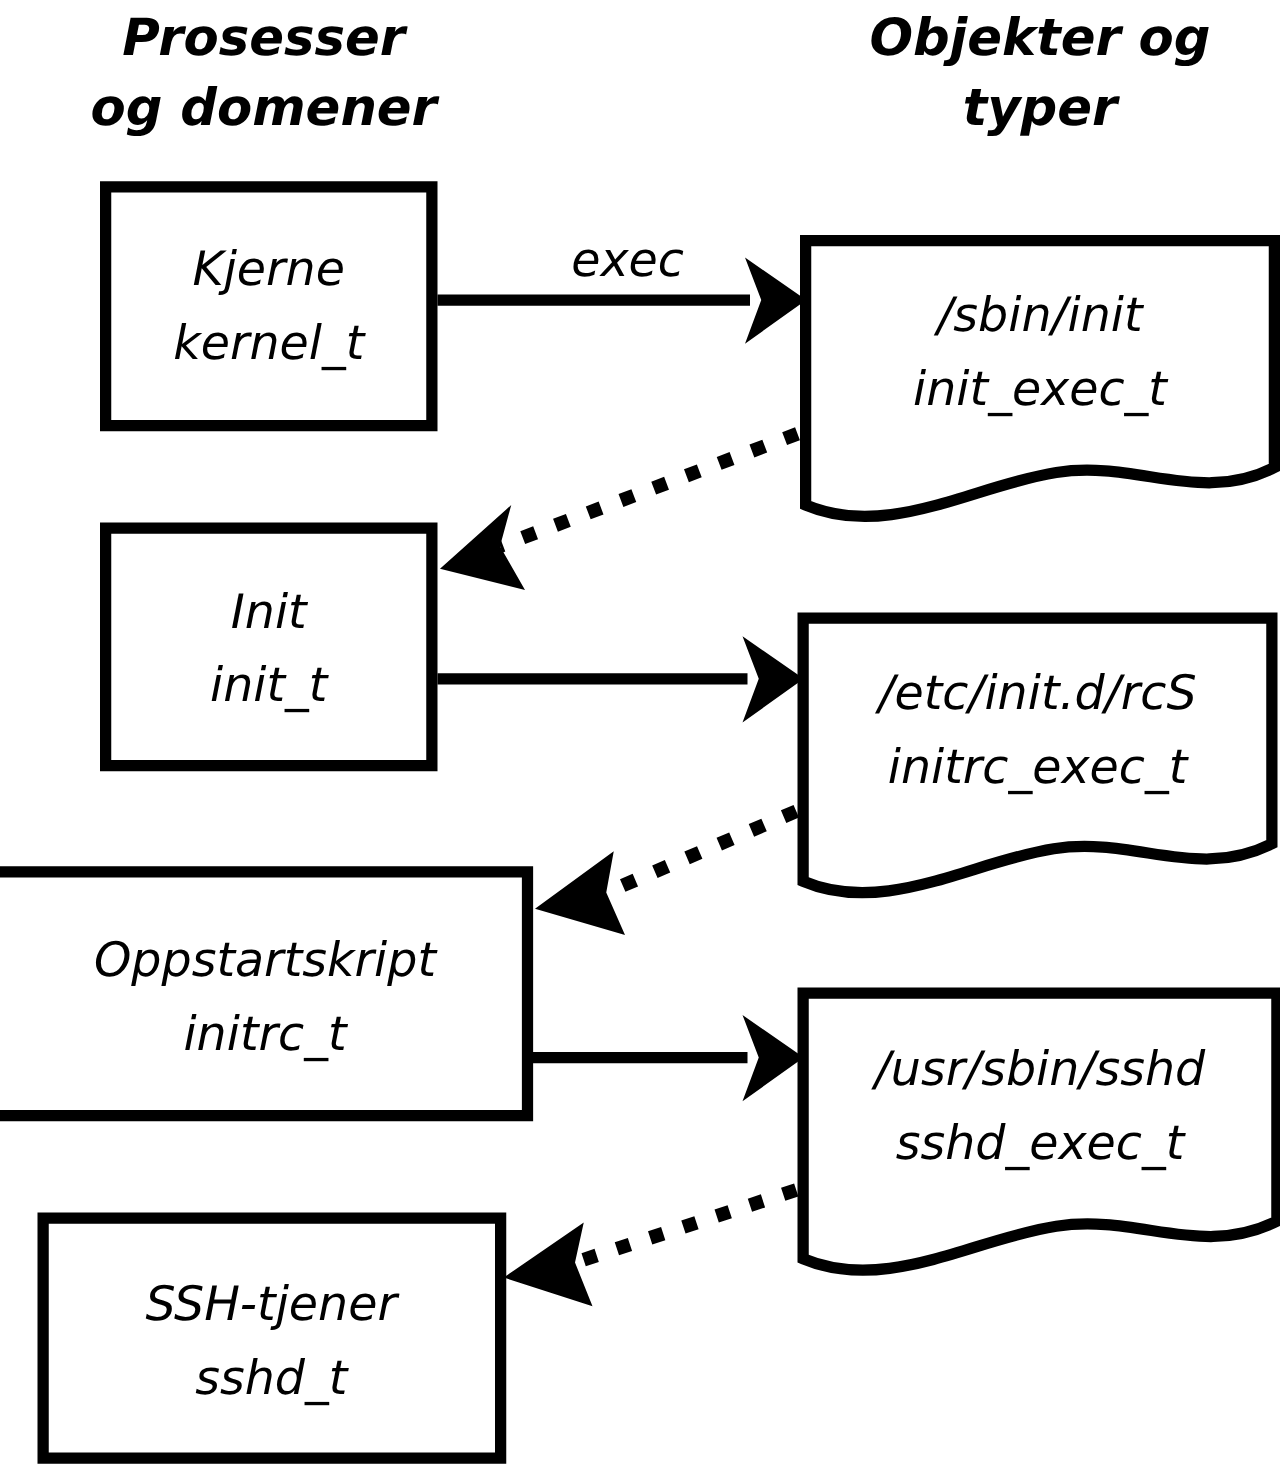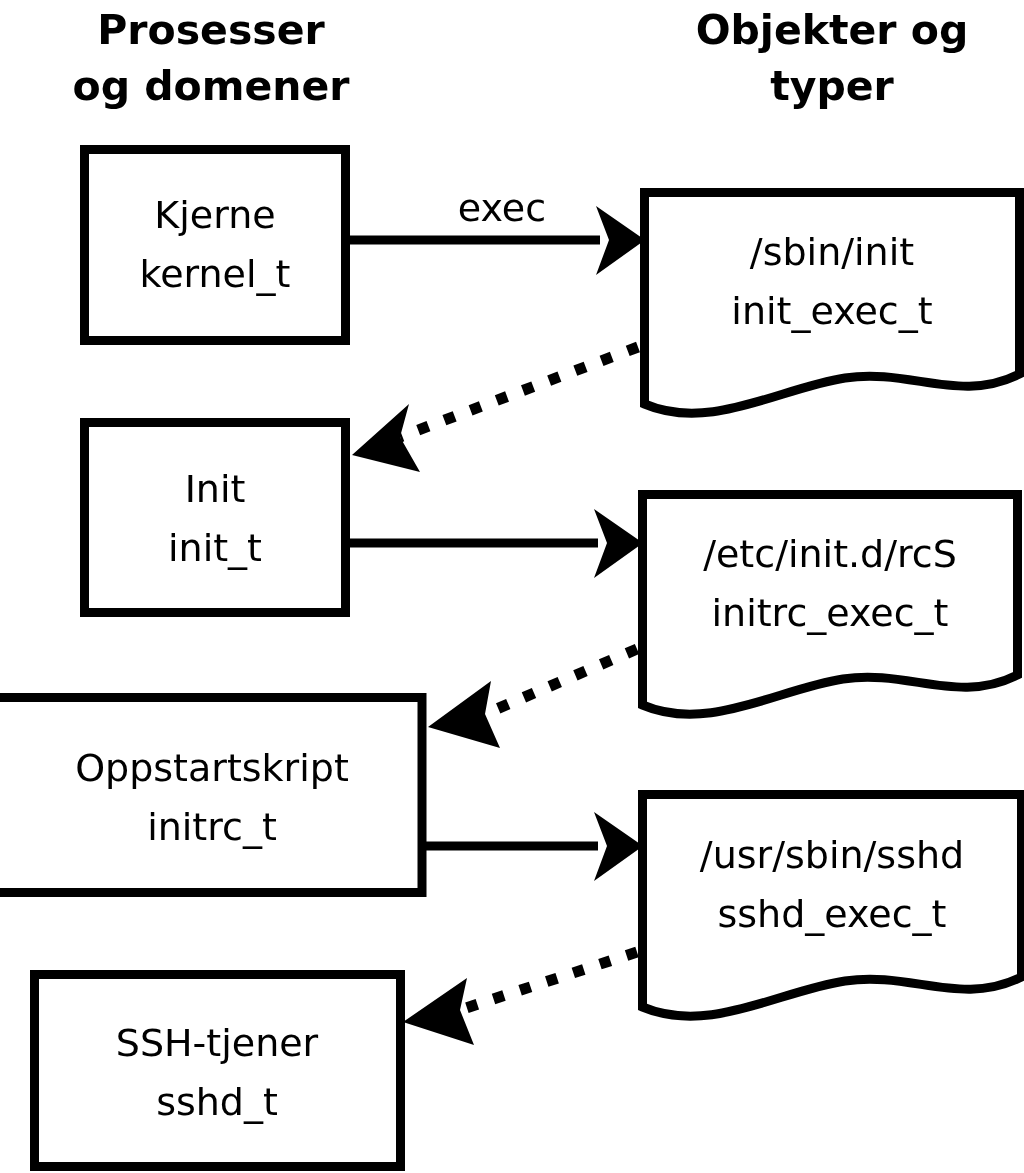--- a/index.html
+++ b/index.html
@@ -7,20 +7,21 @@
     padding: 0;
     background: #ffffff;
   }
   #stage {
     position: relative;
     width: 1024px;
     height: 1173px;
     background: #ffffff;
     overflow: hidden;
     font-family: "DejaVu Sans", sans-serif;
+    font-style: italic;
   }
   #stage svg {
     display: block;
     width: 1024px;
     height: 1173px;
   }
   .col-header {
     font-family: "DejaVu Sans", sans-serif;
     font-weight: bold;
     font-size: 41px;

